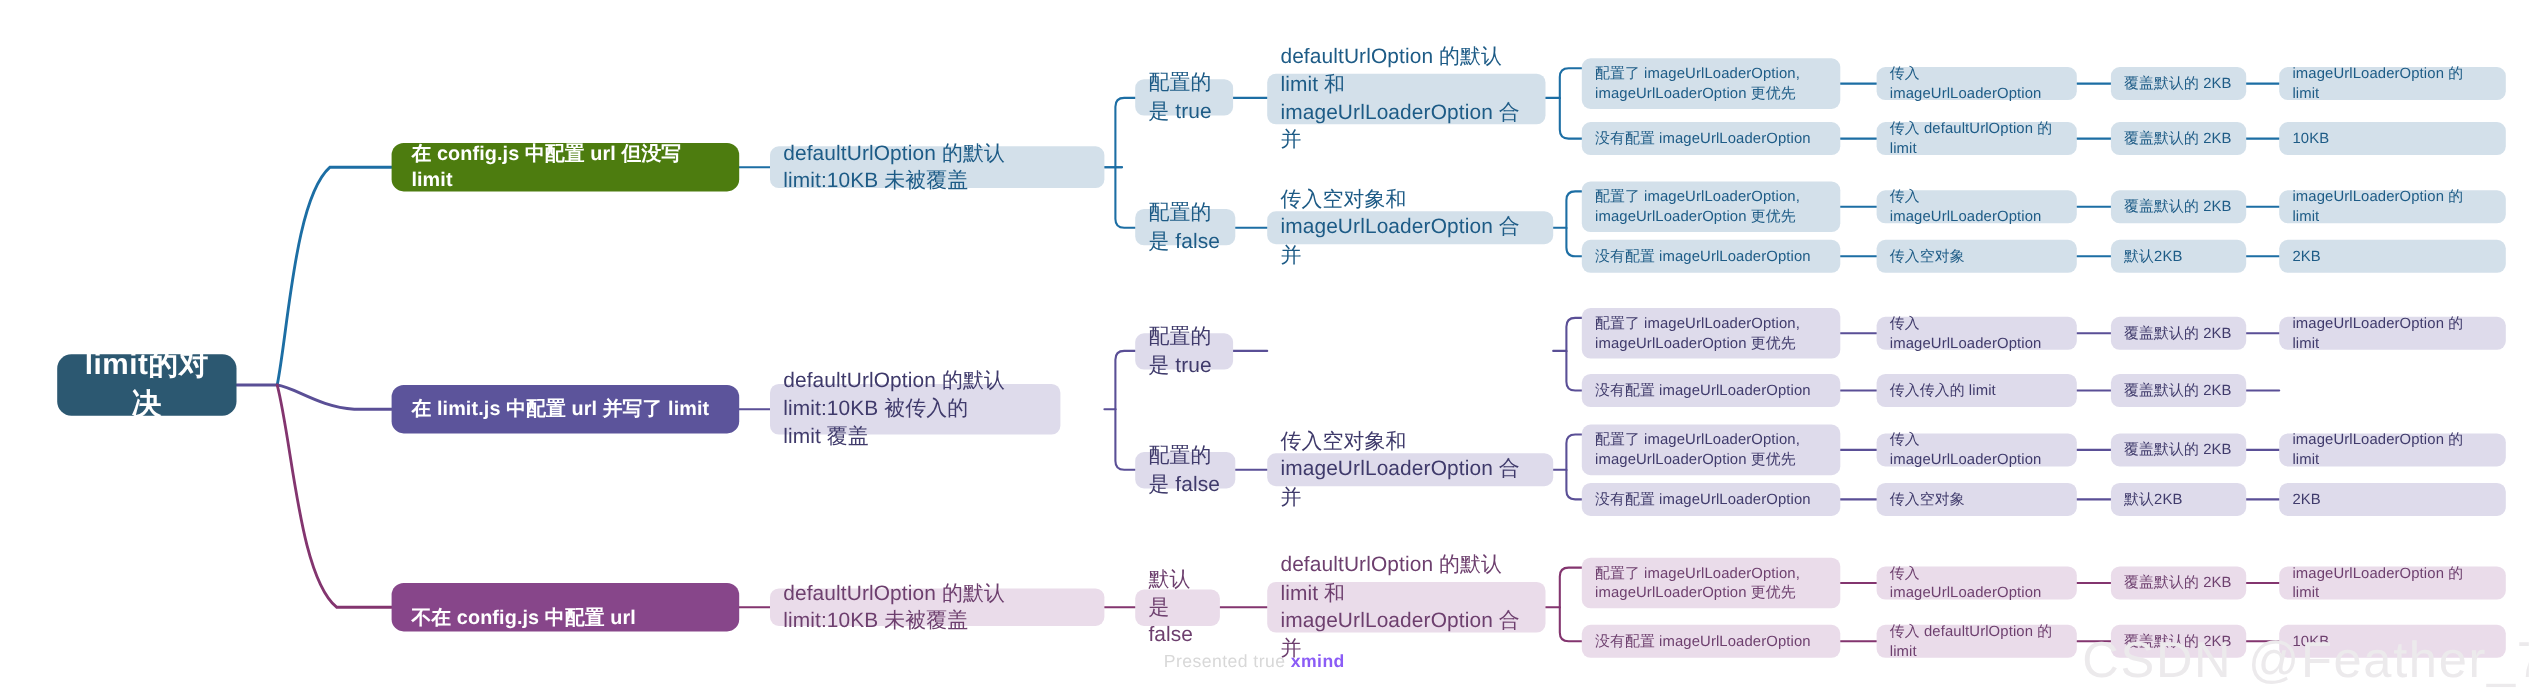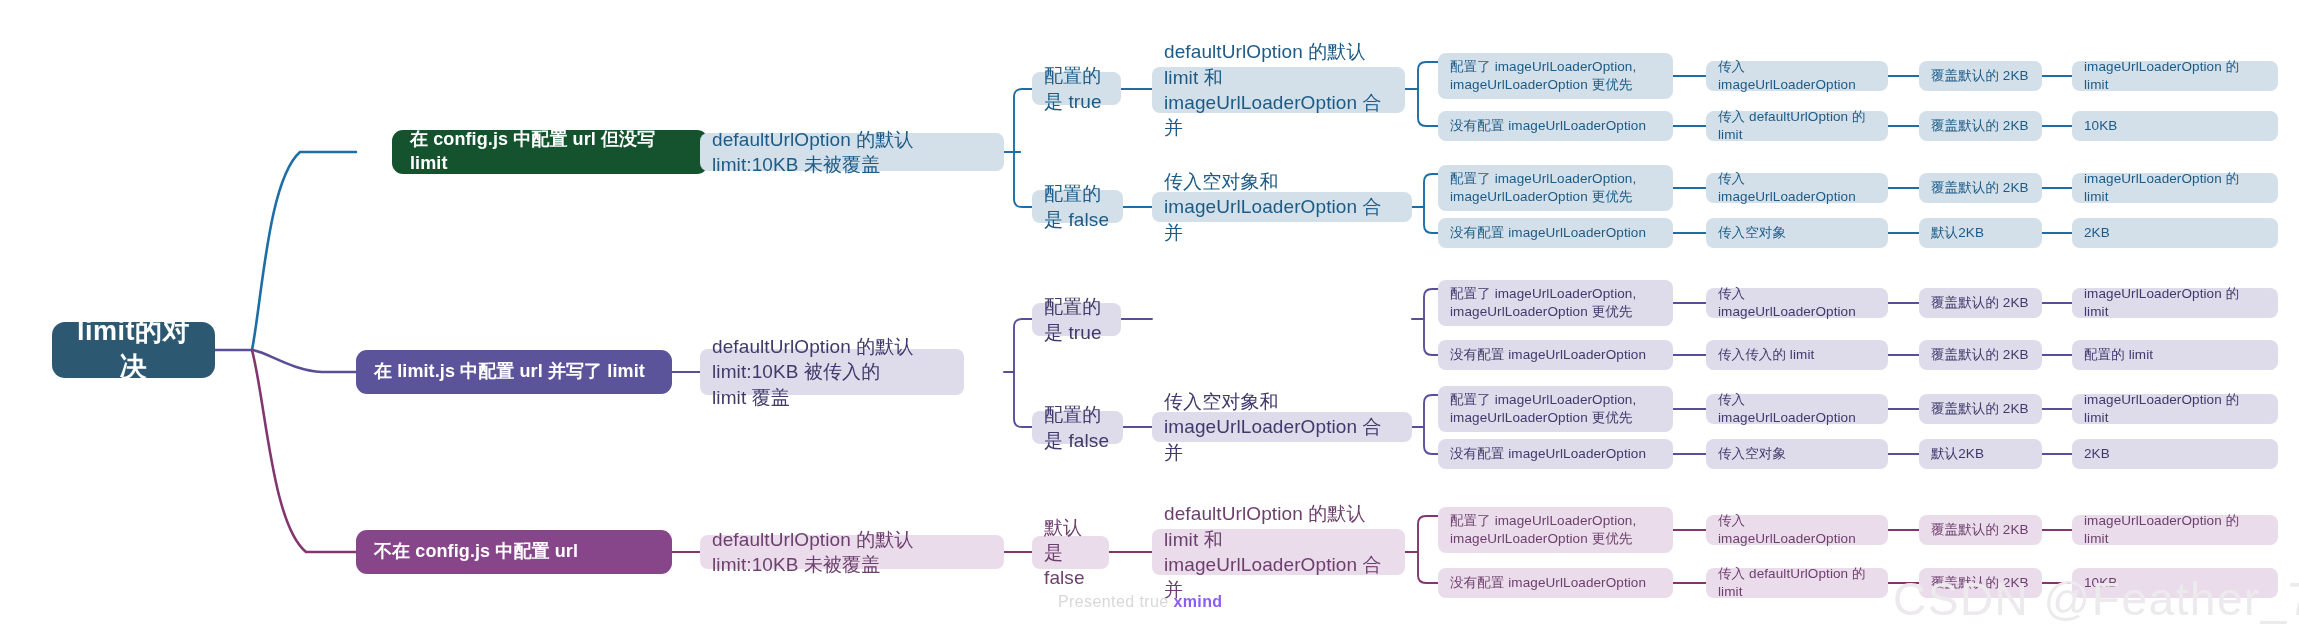--- a/index.html
+++ b/index.html
@@ -41,21 +41,21 @@
     letter-spacing: 0.5px;
   }
   
   .n-main {
     color: #ffffff;
     font-size: 18px;
     font-weight: bold;
     border-radius: 11px;
     padding: 0 18px;
   }
-  .n-main.c-blue    { background: #14532d; margin-left: 36px; }
+  .n-main.c-blue    { background: #4d7c0f; }
   .n-main.c-purple  { background: #5c549b; }
   .n-main.c-magenta { background: #87468a; }
 
   
   .n-sub {
     font-size: 19px;
     padding: 6px 12px;
     border-radius: 8px;
   }
   .n-sub.c-blue    { background: #d3e0ea; color: #1d5b86; }
@@ -279,23 +279,20 @@
 
   <div class="node n-sub c-purple small" style="left:1438px; top:340px; width:235px; height:30px;">
     <span>没有配置 imageUrlLoaderOption</span>
   </div>
   <div class="node n-sub c-purple small" style="left:1706px; top:340px; width:182px; height:30px;text-align:right;">
     <span>传入传入的 limit</span>
   </div>
   <div class="node n-sub c-purple small" style="left:1919px; top:340px; width:123px; height:30px;">
     <span>覆盖默认的 2KB</span>
   </div>
-  <div class="node n-sub c-purple small" style="left:2072px; top:340px; width:206px; height:30px;">
-    <span>配置的 limit</span>
-  </div>
 
   <div class="node n-sub c-purple" style="left:1032px; top:411px; width:91px; height:33px;">
     <span>配置的是 false</span>
   </div>
   <div class="node n-sub c-purple" style="left:1152px; top:412px; width:260px; height:30px;">
     <span>传入空对象和 imageUrlLoaderOption 合并</span>
   </div>
 
   <div class="node n-sub c-purple multiline small" style="left:1438px; top:386px; width:235px; height:46px;">
     <span>配置了 imageUrlLoaderOption,
@@ -317,21 +314,21 @@
   <div class="node n-sub c-purple small" style="left:1706px; top:439px; width:182px; height:30px;">
     <span>传入空对象</span>
   </div>
   <div class="node n-sub c-purple small" style="left:1919px; top:439px; width:123px; height:30px;">
     <span>默认2KB</span>
   </div>
   <div class="node n-sub c-purple small" style="left:2072px; top:439px; width:206px; height:30px;">
     <span>2KB</span>
   </div>
 
-  <div class="node n-main c-magenta" style="left:356px; top:530px; width:316px; height:44px;">
+  <div class="node n-main c-magenta" style="left:356px; top:530px; width:316px; height:44px;align-items:flex-end;">
     <span>不在 config.js 中配置 url</span>
   </div>
 
   <div class="node n-sub c-magenta" style="left:700px; top:535px; width:304px; height:34px;">
     <span>defaultUrlOption 的默认 limit:10KB 未被覆盖</span>
   </div>
 
   <div class="node n-sub c-magenta" style="left:1032px; top:536px; width:77px; height:33px;">
     <span>默认是 false</span>
   </div>

